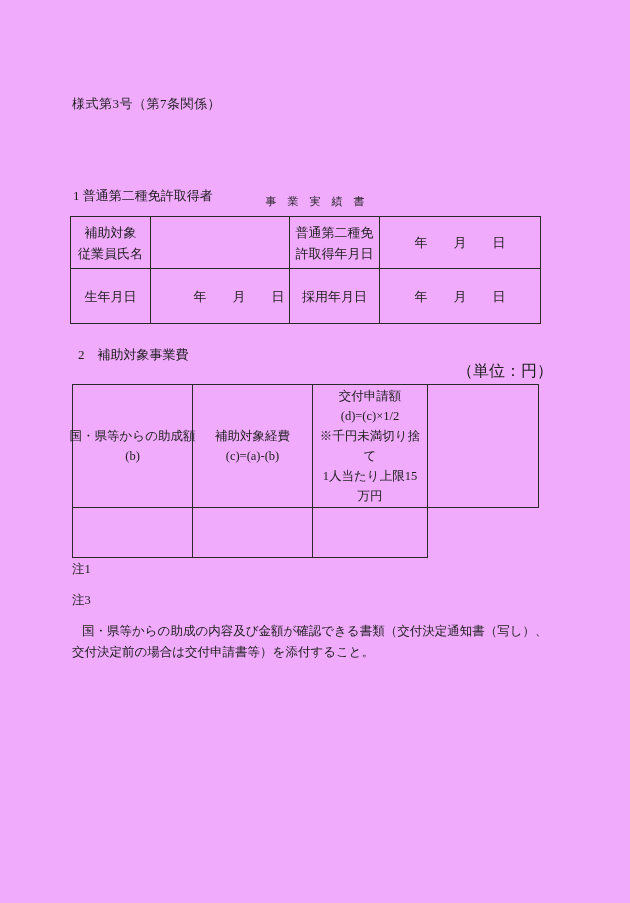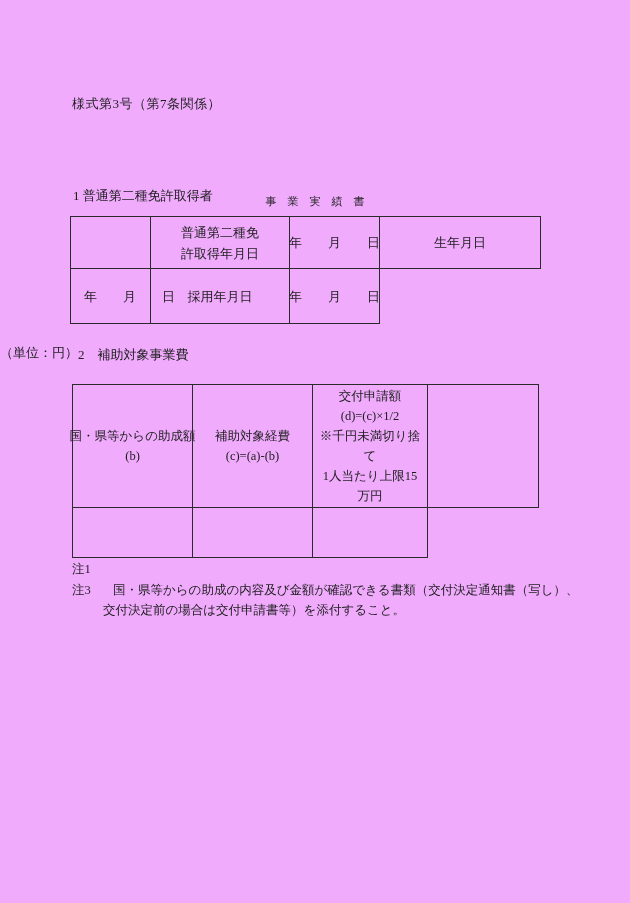--- a/index.html
+++ b/index.html
@@ -18,22 +18,22 @@
     font-size:13px; line-height:17px; letter-spacing:0.5px;
   }
   .doc-title {
     position:absolute; left:0; right:0; top:143px;
     text-align:center; font-size:11px; line-height:20px;margin-top:48px;
   }
   .sec-heading { position:absolute; font-size:13px; line-height:17px; }
   .sec1 { left:73px; top:187px; }
   .sec2 { left:78px; top:346px; }
   .unit-label {
-    position:absolute; left:0; right:77px; top:344px;
-    font-size:13px; line-height:17px;
+    position:absolute; left:0; right:77px; top:362px;
+    text-align:right; font-size:16px; line-height:17px;
   }
   .tbl {
     position:absolute; display:grid;
     border-top:1px solid #2a2a2a; border-left:1px solid #2a2a2a;
   }
   .table1 {
     left:70px; top:216px;
     grid-template-columns:80px 139px 90px 161px;
     grid-template-rows:52px 55px;
   }
@@ -48,36 +48,38 @@
     border-right:1px solid #2a2a2a; border-bottom:1px solid #2a2a2a;
     overflow:visible;
   }
   .table1 .cell { font-size:13px; line-height:21px; }
   .table2 .cell { font-size:12.5px; line-height:20px; }
   .pad-shift { padding-left:38px; }
   .notes {
     position:absolute; left:72px; top:559px; width:505px;
     font-size:12.5px; line-height:20.5px;
   }
-  .note { display:flex; align-items:flex-start; }
+  .note { display:flex; align-items:flex-start;flex-direction:column; }
   .note-label { flex:0 0 31px; white-space:pre; }
   .note-text { white-space:pre; text-indent:10px; }
 </style>
 </head>
 <body>
 
 <div class="page">
 
   <div class="form-number">様式第3号（第7条関係）</div>
 
   <div class="doc-title">事　業　実　績　書</div>
 
   <div class="sec-heading sec1">1 普通第二種免許取得者</div>
 
   <div class="tbl table1">
+    <div class="cell">補助対象
+従業員氏名</div>
     <div class="cell"></div>
     <div class="cell">普通第二種免
 許取得年月日</div>
     <div class="cell">年　　月　　日</div>
     <div class="cell">生年月日</div>
     <div class="cell pad-shift">年　　月　　日</div>
     <div class="cell">採用年月日</div>
     <div class="cell">年　　月　　日</div>
   </div>
 

